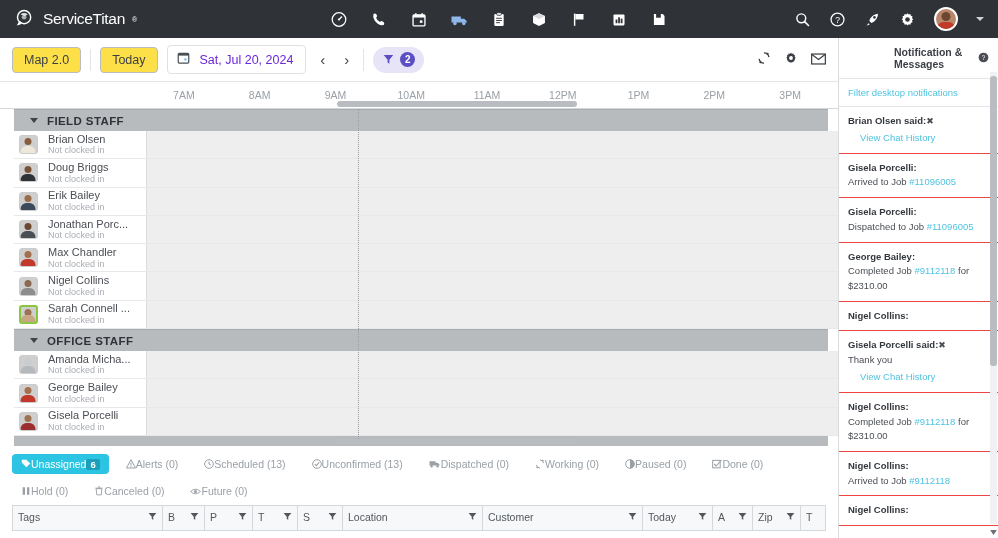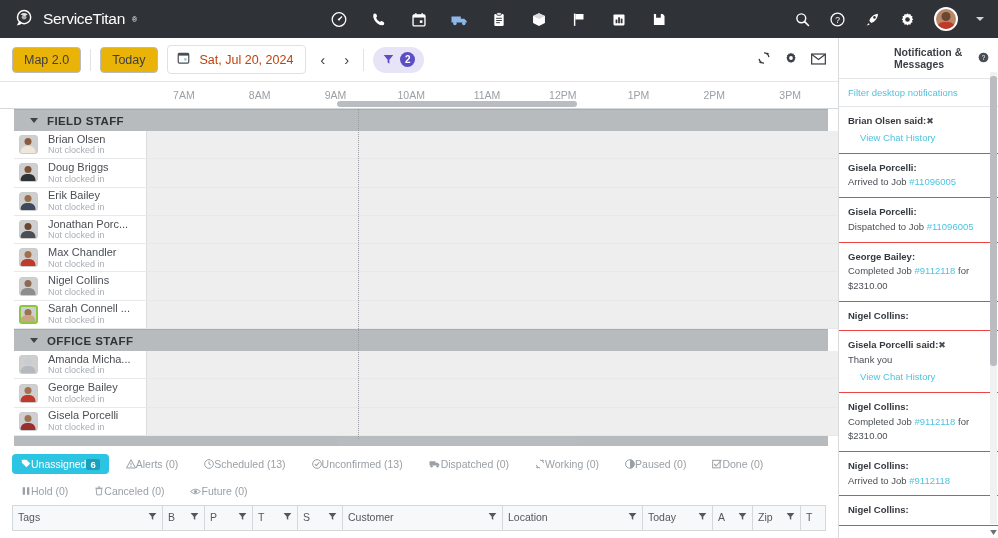--- a/index.html
+++ b/index.html
@@ -64,30 +64,30 @@
   }
 
   
   .toolbar {
     height: 44px; display: flex; align-items: center;
     padding: 0 12px; gap: 9px; border-bottom: 1px solid #e3e5e7;
     position: relative; background: #fff;
   }
   .btn-out {
     border: 1px solid #b9bdc2; border-radius: 4px;
-    background: #eab308; font-size: 12.5px; color: #3b3f45;
+    background: #fde047; font-size: 12.5px; color: #3b3f45;
     padding: 5px 11px; cursor: pointer; font-family: inherit;
   }
   .vdiv { width: 1px; height: 22px; background: #e1e3e6; }
   .date-box {
     display: flex; align-items: center; gap: 9px;
     border: 1px solid #dfe1e4; border-radius: 4px;
     padding: 4px 12px 4px 8px; background: #fff; cursor: pointer;
   }
-  .date-txt { font-size: 12.5px; color: #c2410c; }
+  .date-txt { font-size: 12.5px; color: #6d28d9; }
   .arrow-btn {
     background: none; border: none; cursor: pointer;
     font-size: 15px; color: #3b3f45; padding: 2px 5px;
     font-family: inherit; line-height: 1;
   }
   .filter-pill {
     display: flex; align-items: center; gap: 6px;
     background: #e7e4f7; border-radius: 13px;
     padding: 4px 9px 4px 10px; cursor: pointer;
   }
@@ -693,28 +693,28 @@
             <span class="funnel"><svg width="9" height="9" viewBox="0 0 12 12">
                 <path d="M0.8 1.4 h10.4 L7 6.2 v4.2 L5 9.2 V6.2 Z" fill="#53575c"></path>
               </svg></span>
           </div>
           <div class="th" style="width: 45px; flex: 0 0 auto;">
             <span>S</span>
             <span class="funnel"><svg width="9" height="9" viewBox="0 0 12 12">
                 <path d="M0.8 1.4 h10.4 L7 6.2 v4.2 L5 9.2 V6.2 Z" fill="#53575c"></path>
               </svg></span>
           </div>
+          <div class="th" style="width: 140px; flex: 0 0 auto;">
+            <span>Location</span>
+            <span class="funnel"><svg width="9" height="9" viewBox="0 0 12 12">
+                <path d="M0.8 1.4 h10.4 L7 6.2 v4.2 L5 9.2 V6.2 Z" fill="#53575c"></path>
+              </svg></span>
+          </div>
           <div class="th" style="width: 160px; flex: 0 0 auto;">
             <span>Customer</span>
-            <span class="funnel"><svg width="9" height="9" viewBox="0 0 12 12">
-                <path d="M0.8 1.4 h10.4 L7 6.2 v4.2 L5 9.2 V6.2 Z" fill="#53575c"></path>
-              </svg></span>
-          </div>
-          <div class="th" style="width: 140px; flex: 0 0 auto;">
-            <span>Location</span>
             <span class="funnel"><svg width="9" height="9" viewBox="0 0 12 12">
                 <path d="M0.8 1.4 h10.4 L7 6.2 v4.2 L5 9.2 V6.2 Z" fill="#53575c"></path>
               </svg></span>
           </div>
           <div class="th" style="width: 70px; flex: 0 0 auto;">
             <span>Today</span>
             <span class="funnel"><svg width="9" height="9" viewBox="0 0 12 12">
                 <path d="M0.8 1.4 h10.4 L7 6.2 v4.2 L5 9.2 V6.2 Z" fill="#53575c"></path>
               </svg></span>
           </div>

